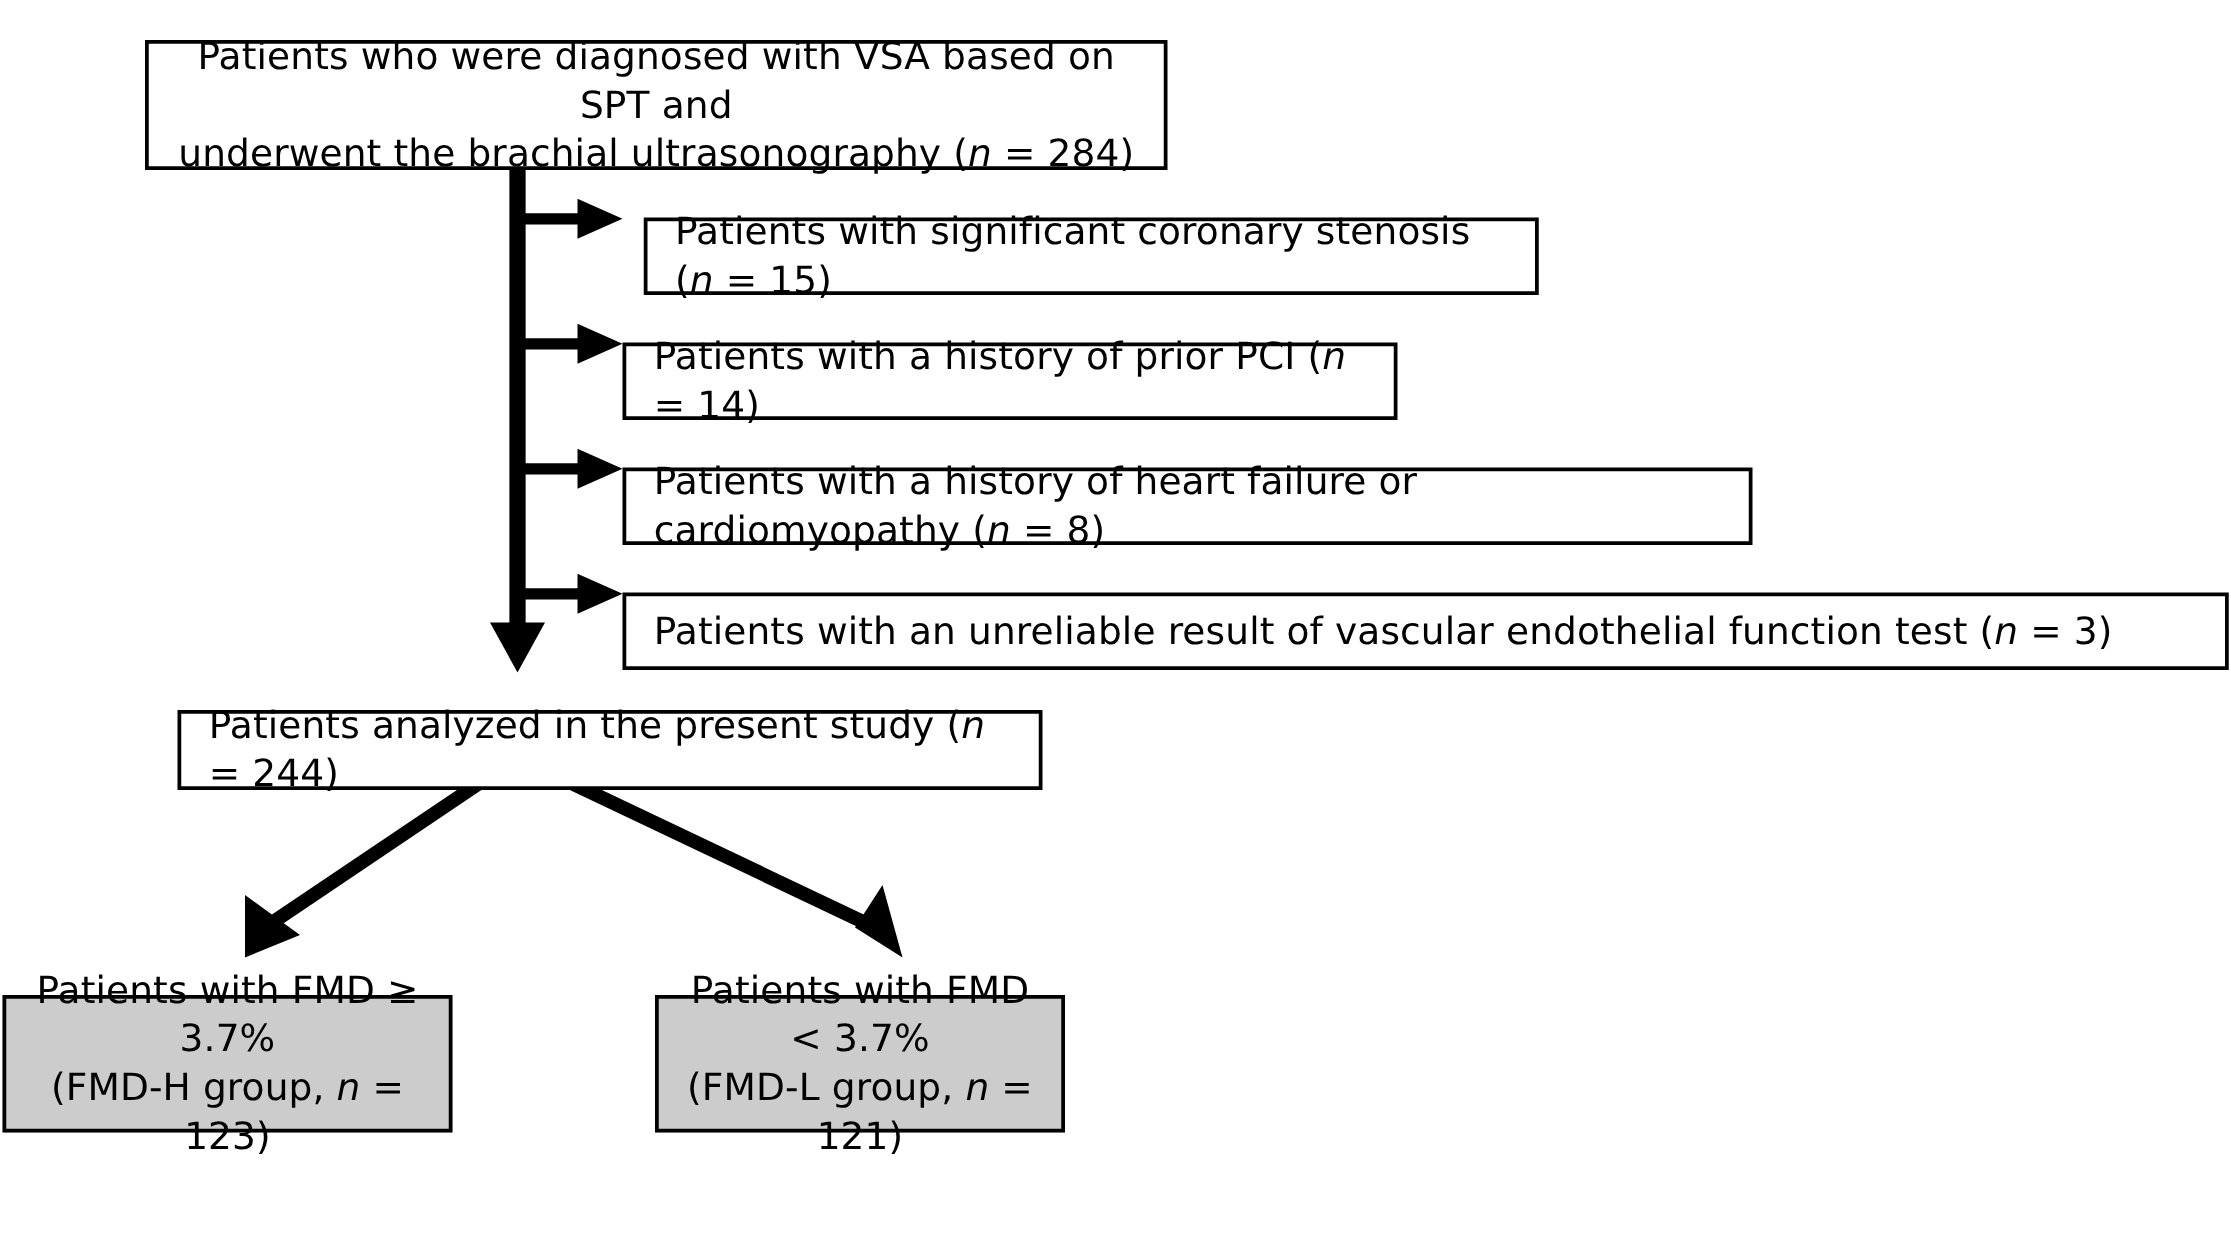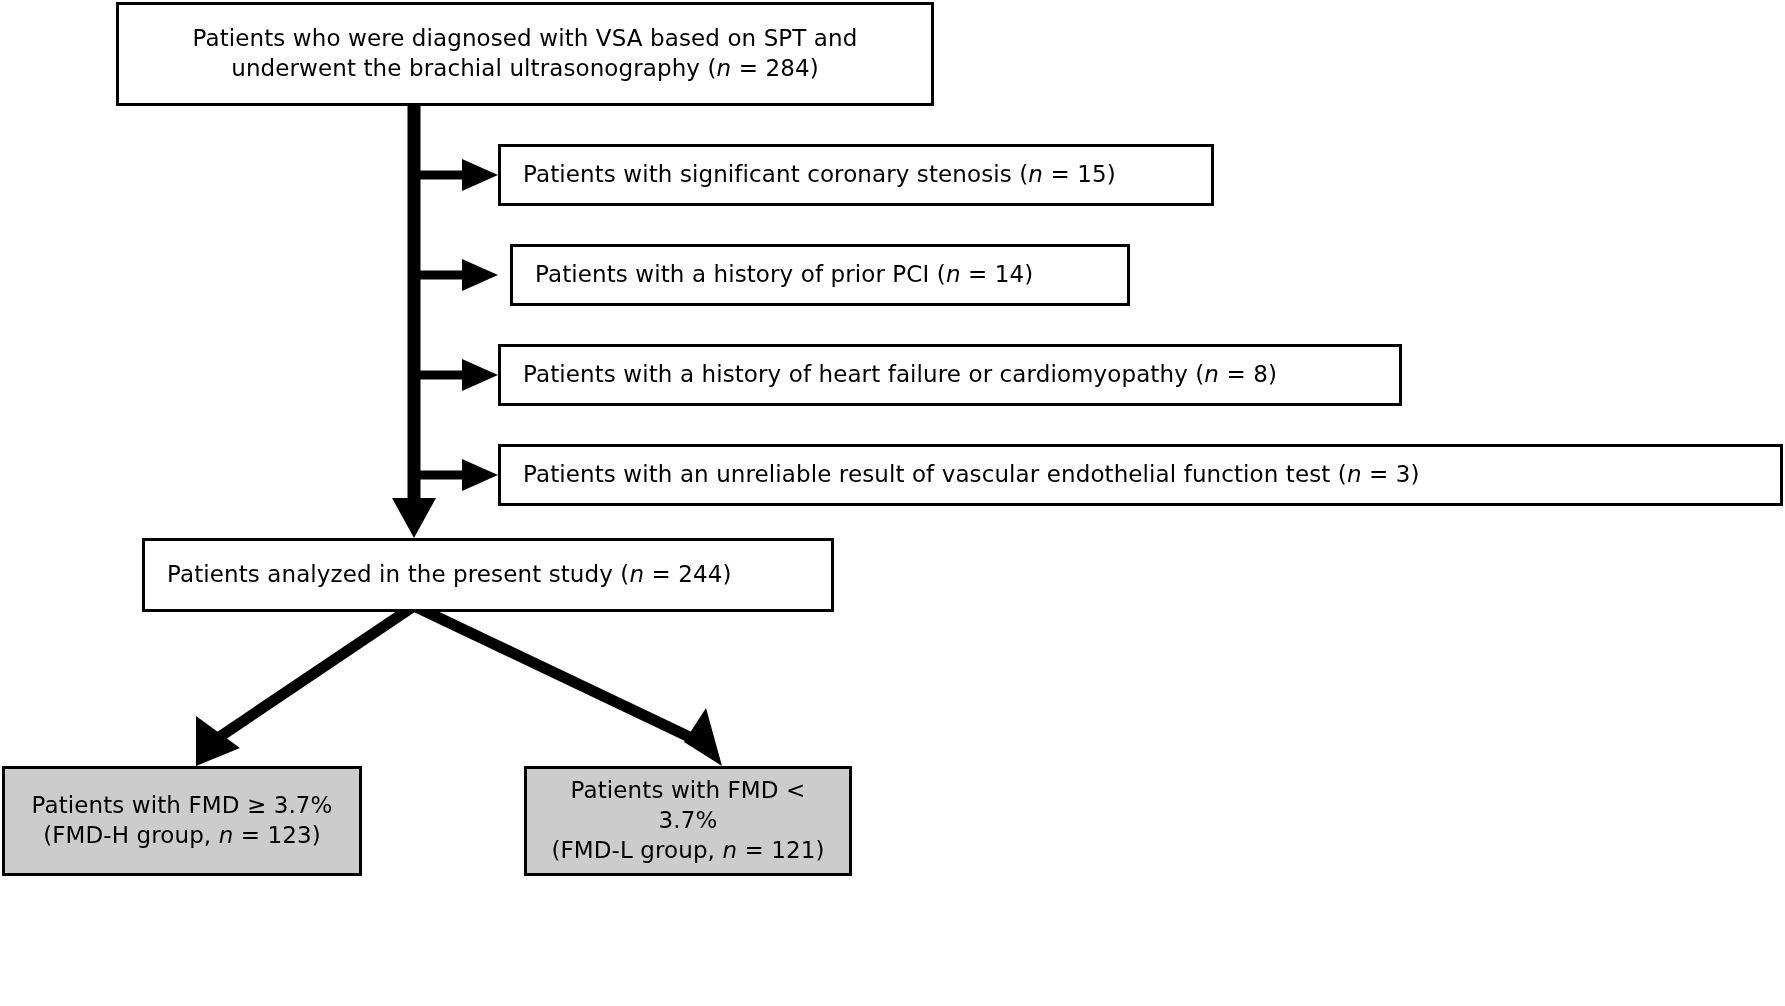--- a/index.html
+++ b/index.html
@@ -30,37 +30,38 @@
   .node {
     position: absolute;
     box-sizing: border-box;
     border: 3px solid #000000;
     background: #ffffff;
     display: flex;
     align-items: center;
     justify-content: center;
     text-align: center;
     line-height: 1.30;
-    font-size: 23px;
+    font-size: 30px;
     letter-spacing: 0.1px;
+    margin-top: 30px;
   }
   .node .txt {
     display: block;
     padding: 0 14px;
     white-space: pre-line;
   }
   .node.shaded {
     background: #cccccc;
   }
   .node.top-box     { left: 116px;  top: 2px;   width: 818px;  height: 104px; }
-  .node.excl-1      { left: 498px;  top: 144px; width: 716px;  height: 62px;  }
-  .node.excl-2      { left: 510px;  top: 244px; width: 620px;  height: 62px;  }
+  .node.excl-1      { left: 515px;  top: 144px; width: 716px;  height: 62px;  }
+  .node.excl-2      { left: 498px;  top: 244px; width: 620px;  height: 62px;  }
   .node.excl-3      { left: 498px;  top: 344px; width: 904px;  height: 62px;  }
   .node.excl-4      { left: 498px;  top: 444px; width: 1285px; height: 62px;  }
-  .node.analyzed    { left: 142px;  top: 538px; width: 692px;  height: 74px;  }
+  .node.analyzed    { left: 142px;  top: 538px; width: 692px;  height: 64px;  }
   .node.group-high  { left: 2px;    top: 766px; width: 360px;  height: 110px; }
   .node.group-low   { left: 524px;  top: 766px; width: 328px;  height: 110px; }
 
   .node.excl-1 .txt,
   .node.excl-2 .txt,
   .node.excl-3 .txt,
   .node.excl-4 .txt,
   .node.analyzed .txt { text-align: left; width: 100%; padding-left: 22px; }
 
   .ital { font-style: italic; }

